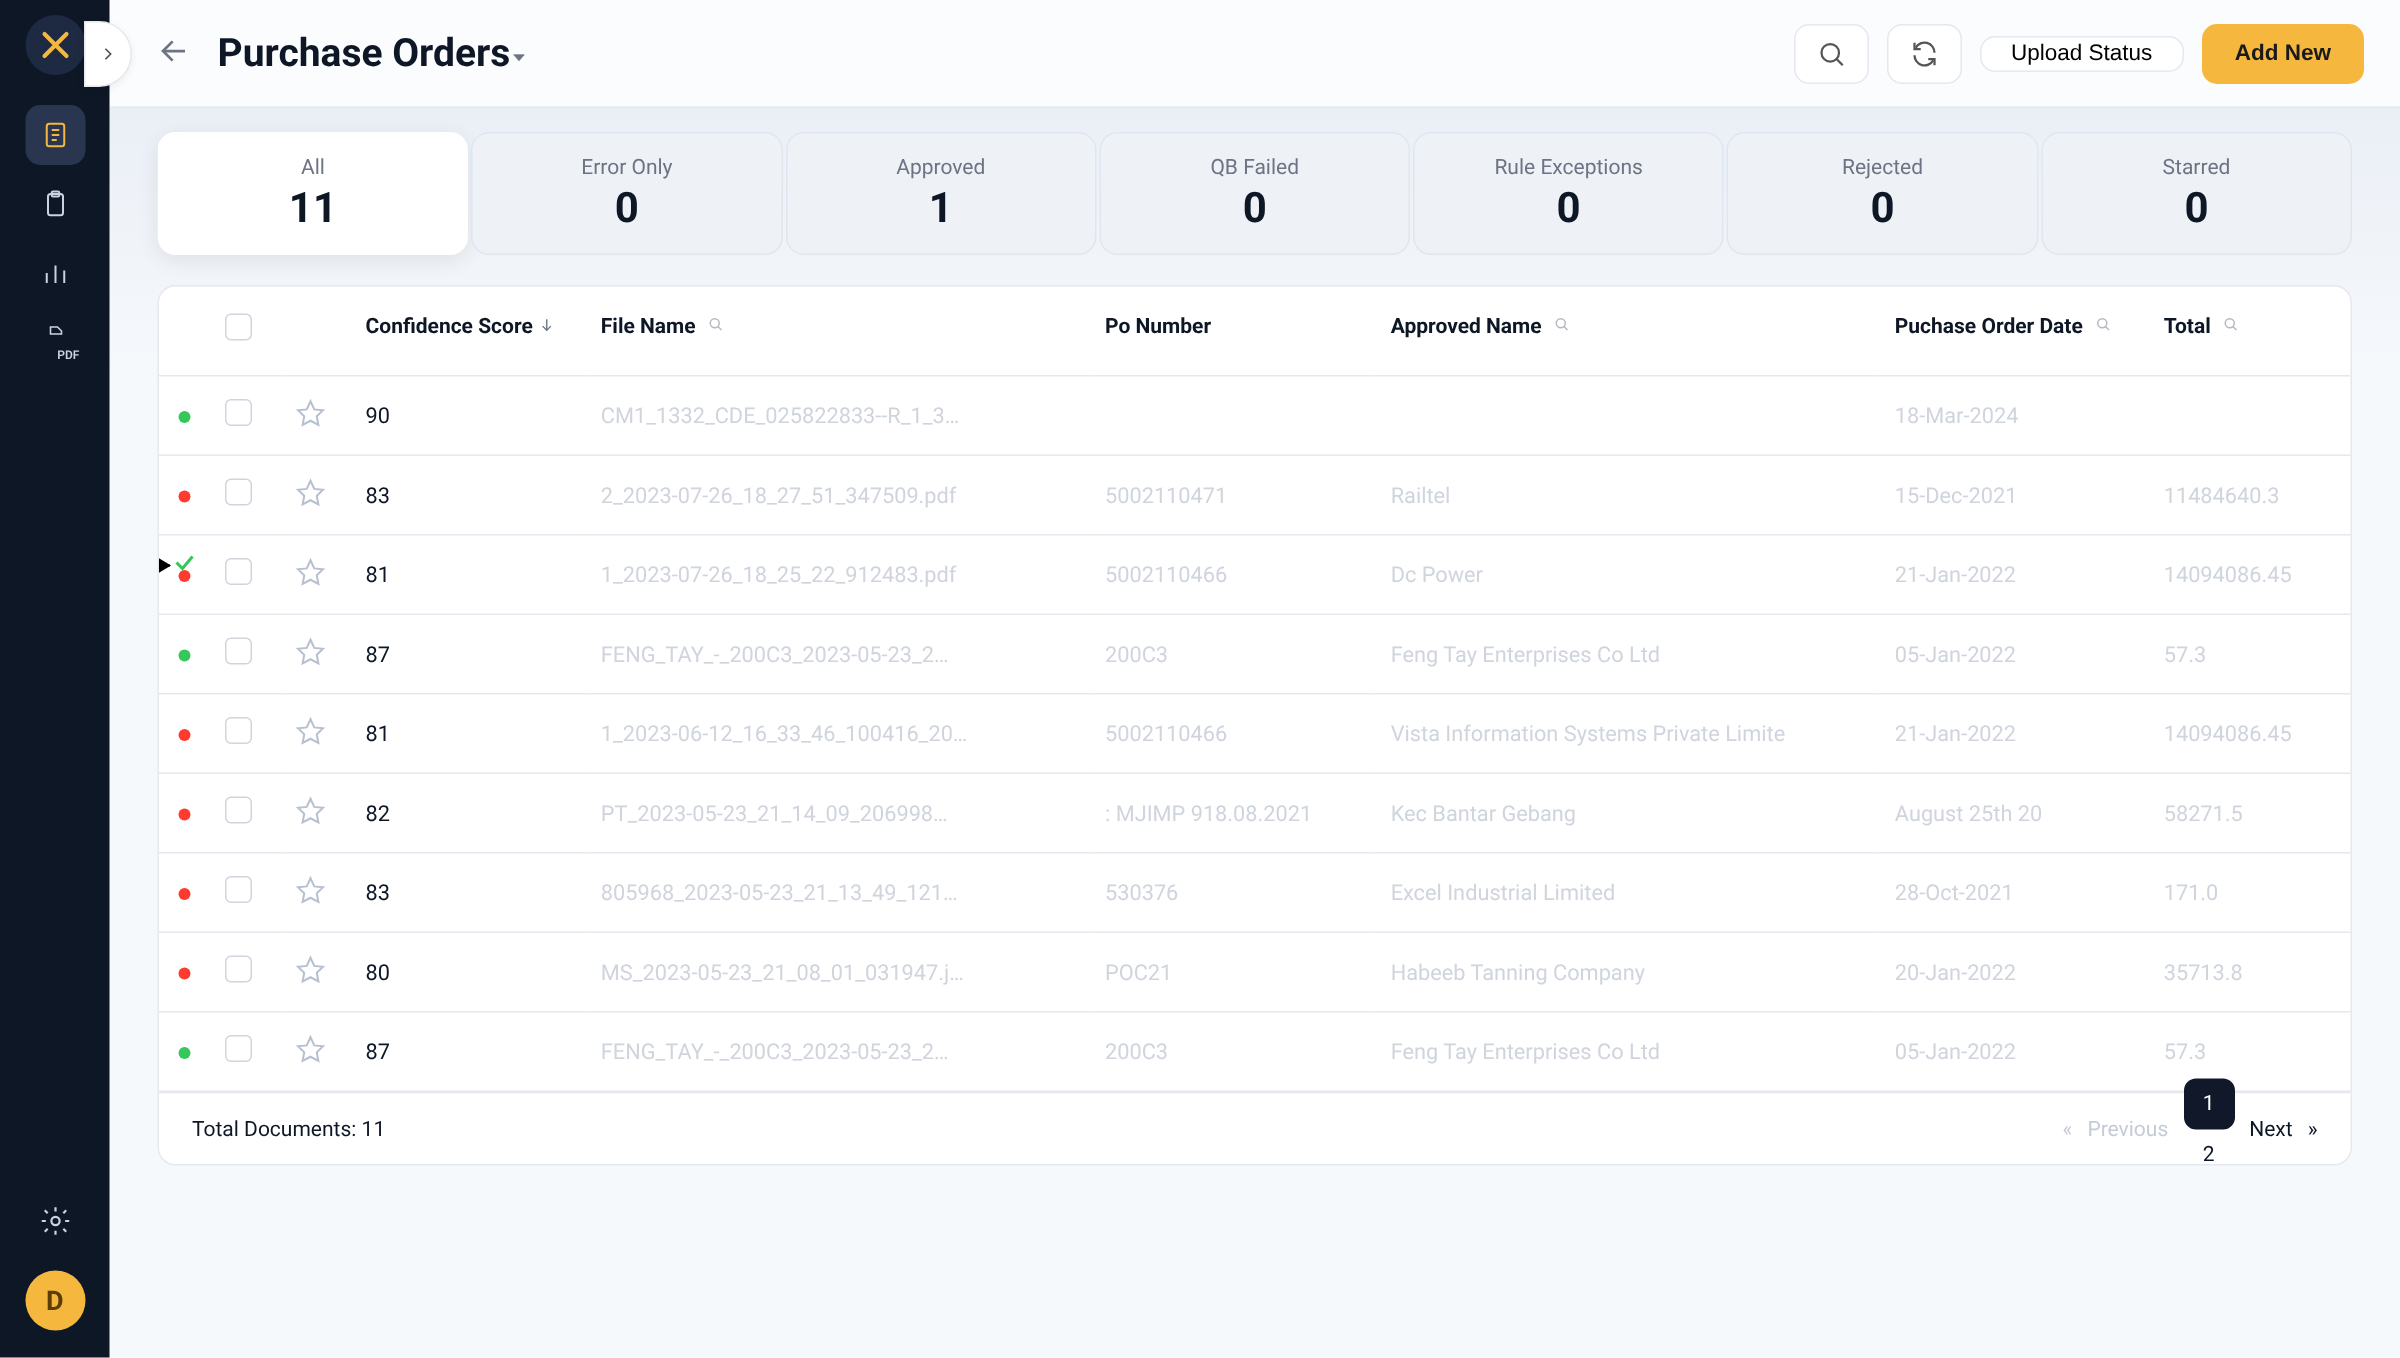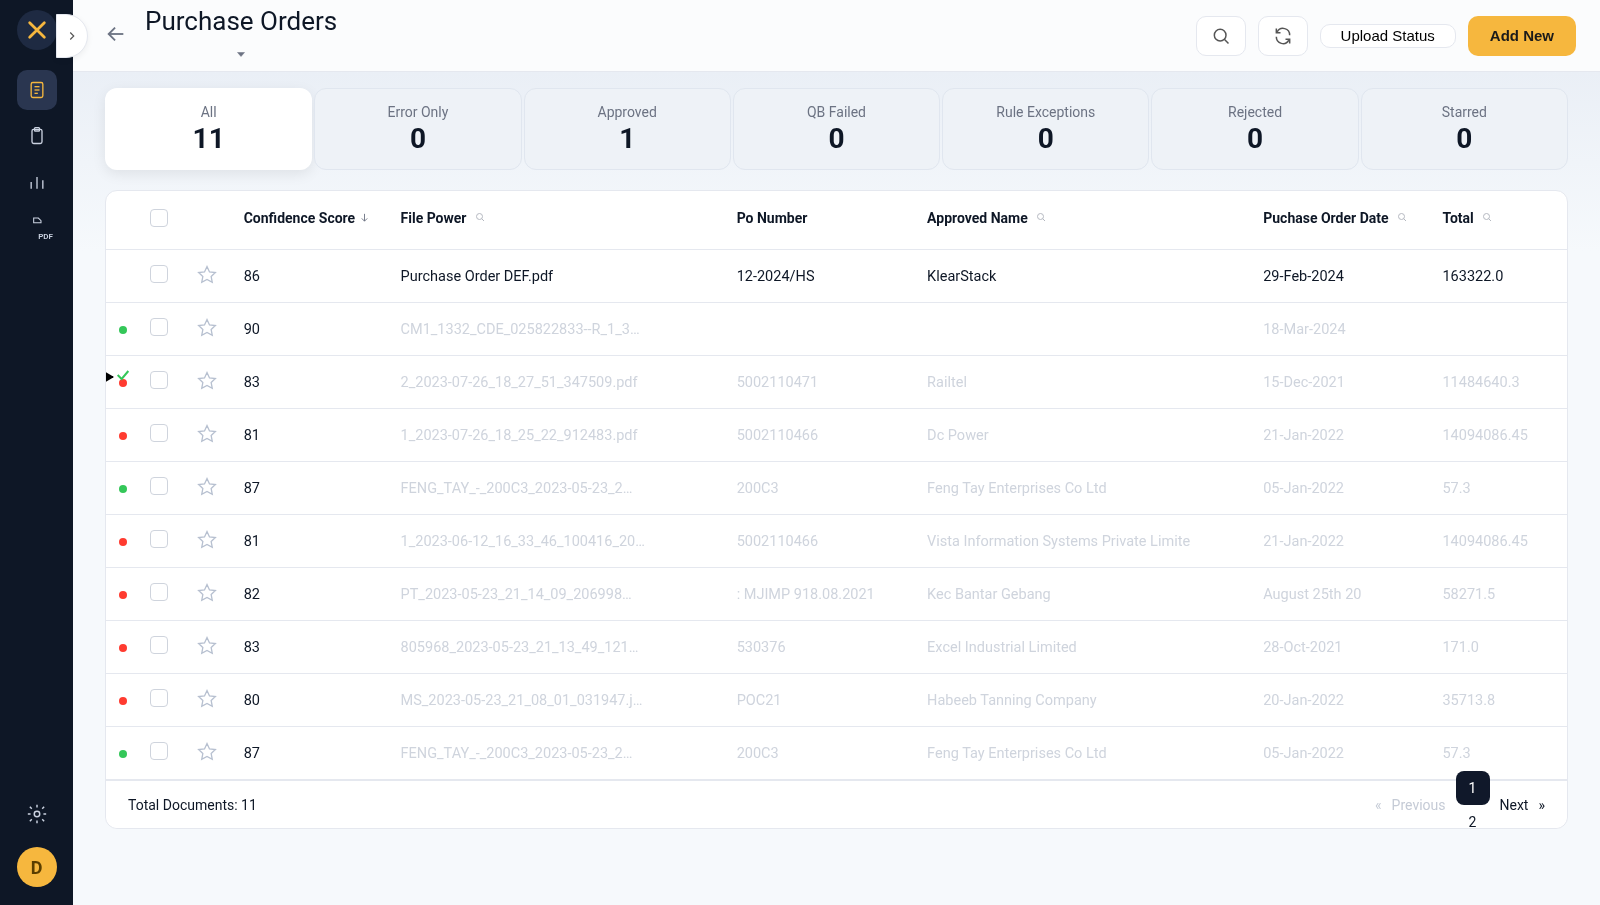--- a/index.html
+++ b/index.html
@@ -91,22 +91,22 @@
     height:72px;
     display:flex; align-items:center;
     padding:0 24px 0 32px;
     border-bottom:1px solid var(--border);
     background: #fbfcfd;
   }
   .header-left { display:flex; align-items:center; gap:18px; }
   .back-btn { cursor:pointer; }
   .back-btn svg { width:22px; height:22px; stroke:#6c7383; fill:none; stroke-width:2;}
   .page-title {
-    font-size:26px; font-weight:400;
-    display:flex; align-items:center; gap:0;flex-direction:column;
+    font-size:26px; font-weight:700;
+    display:flex; align-items:center; gap:0;
   }
   .page-title .caret svg { width:12px; height:12px; stroke:#6c7383; fill:#6c7383;}
   .header-right { margin-left:auto; display:flex; align-items:center; gap:12px; }
   .icon-btn {
     width:50px; height:40px;
     border:1px solid var(--border);
     border-radius:10px;
     background:#fff;
     display:flex; align-items:center; justify-content:center;
     cursor:pointer;
@@ -406,21 +406,21 @@
             <th><span class="checkbox"></span></th>
             <th></th>
             <th>
               <span>Confidence Score</span>
               <span class="hdr-sort"><svg viewBox="0 0 24 24">
                     <line x1="12" y1="4" x2="12" y2="20"></line>
                     <polyline points="6 14 12 20 18 14"></polyline>
                   </svg></span>
             </th>
             <th>
-              <span>File Power</span>
+              <span>File Name</span>
               <span class="hdr-search"><svg viewBox="0 0 24 24">
                     <circle cx="11" cy="11" r="6"></circle>
                     <line x1="20" y1="20" x2="15" y2="15"></line>
                   </svg></span>
             </th>
             <th>
               <span>Po Number</span>
             </th>
             <th>
               <span>Approved Name</span>
@@ -439,33 +439,20 @@
             <th>
               <span>Total</span>
               <span class="hdr-search"><svg viewBox="0 0 24 24">
                     <circle cx="11" cy="11" r="6"></circle>
                     <line x1="20" y1="20" x2="15" y2="15"></line>
                   </svg></span>
             </th>
           </tr>
         </thead>
         <tbody id="tbody">
-            <tr>
-              <td style="text-align:center"></td>
-              <td><span class="checkbox"></span></td>
-              <td><span class="star-icon"><svg viewBox="0 0 24 24">
-                    <polygon points="12 3 15 9.5 22 10.2 17 15 18.3 22 12 18.6 5.7 22 7 15 2 10.2 9 9.5"></polygon>
-                  </svg></span></td>
-              <td class="score">86</td>
-              <td class="dimcol">Purchase Order DEF.pdf</td>
-              <td class="dimcol"><span class="po-box">12-2024/HS</span></td>
-              <td class="dimcol">KlearStack</td>
-              <td class="dimcol">29-Feb-2024</td>
-              <td class="dimcol">163322.0</td>
-            </tr>
             <tr class="dim">
               <td style="text-align:center"><span class="dot green"></span></td>
               <td><span class="checkbox"></span></td>
               <td><span class="star-icon"><svg viewBox="0 0 24 24">
                     <polygon points="12 3 15 9.5 22 10.2 17 15 18.3 22 12 18.6 5.7 22 7 15 2 10.2 9 9.5"></polygon>
                   </svg></span></td>
               <td class="score">90</td>
               <td class="dimcol">CM1_1332_CDE_025822833--R_1_3…</td>
               <td class="dimcol"><span class="po-box"></span></td>
               <td class="dimcol"></td>

